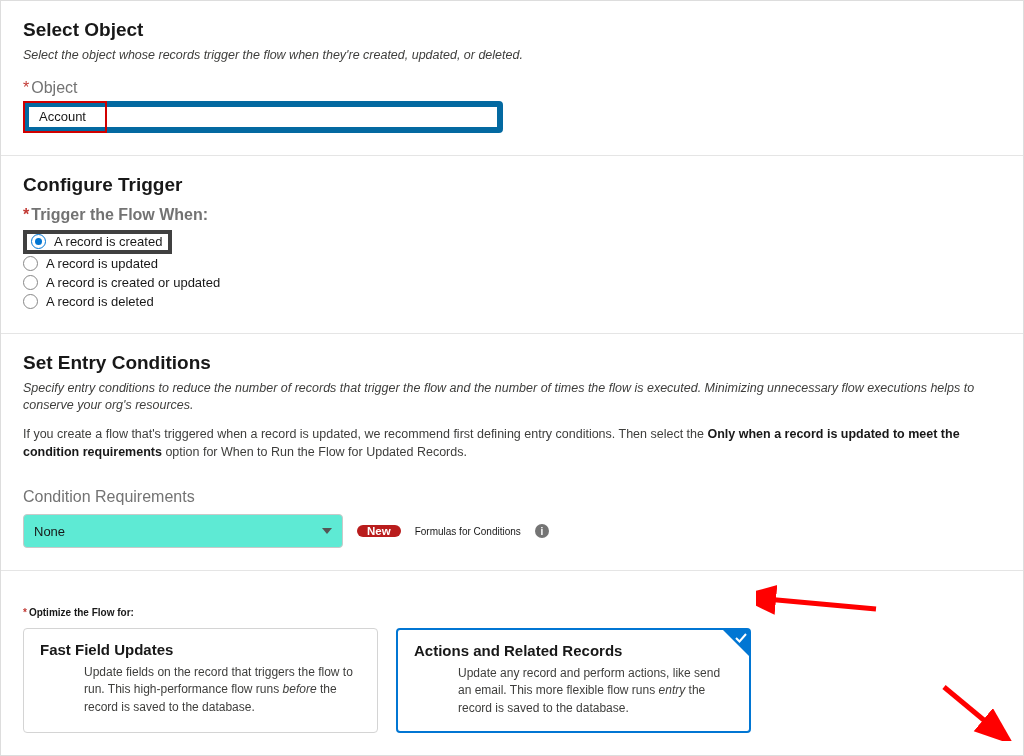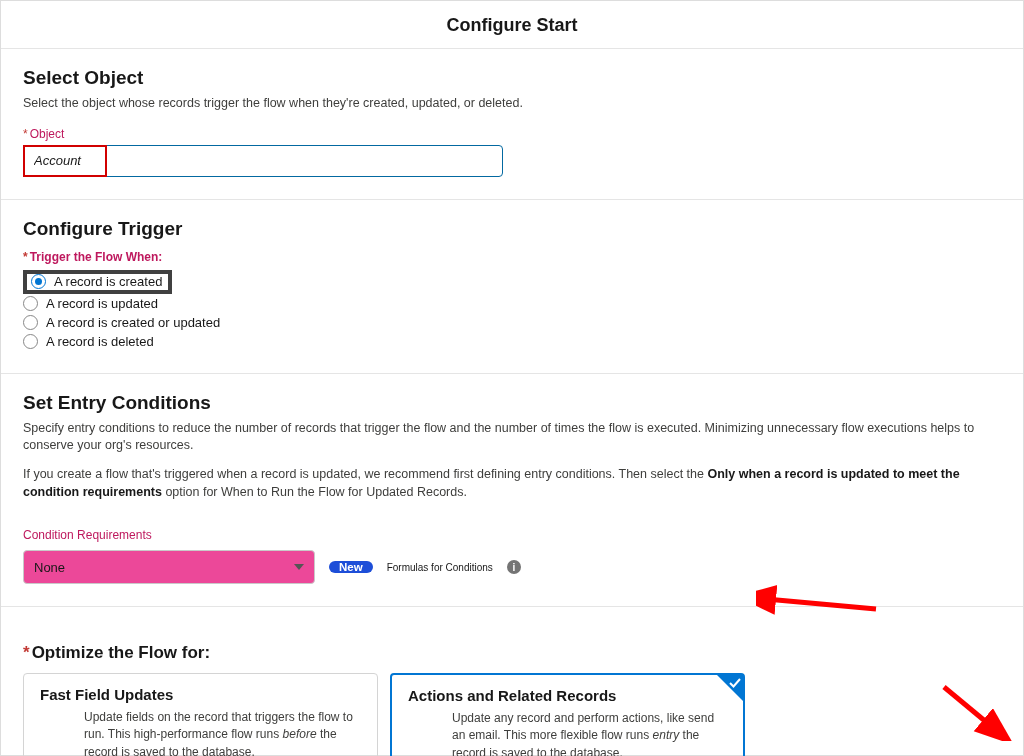--- a/index.html
+++ b/index.html
@@ -2,55 +2,54 @@
 <html><head>
 <meta charset="utf-8">
 <style>
   * { box-sizing: border-box; margin: 0; padding: 0; }
   body { font-family: -apple-system, BlinkMacSystemFont, "Segoe UI", Helvetica, Arial, sans-serif; font-size: 13px; color: #181818; background: #fff; }
   .modal { width: 1024px; height: 756px; display: flex; flex-direction: column; border: 1px solid #ddd; position: relative; }
   .modal-title { text-align: center; font-size: 18px; font-weight: 700; padding: 14px 0 12px; border-bottom: 1px solid #e5e5e5; }
   .section { border-bottom: 1px solid #e5e5e5; padding: 18px 22px 22px; }
   .section:last-of-type { border-bottom: none; }
   h2 { font-size: 19px; font-weight: 600; margin-bottom: 6px; }
-  .help { font-size: 12.5px; color: #3e3e3c; line-height: 1.4; }
-  .field-label { font-size: 12px; color: #be185d; margin-top: 14px; }
+  .help { font-size: 12.5px; color: #3e3e3c; line-height: 1.4; font-style: italic; }
+  .field-label { font-size: 16px; color: #737373; margin-top: 14px; }
   .req::before { content: "*"; color: #c23934; margin-right: 2px; }
   .input-wrap { position: relative; margin-top: 4px; }
-  .input { width: 480px; height: 32px; border: 1px solid #0369a1; border-radius: 4px; padding: 0 10px; font-size: 13px; color: #181818; font-style: italic; }
+  .input { width: 480px; height: 32px; border: 6px solid #0369a1; border-radius: 4px; padding: 0 10px; font-size: 13px; color: #181818; }
   .radio-group { margin-top: 6px; }
   .radio-row { display: flex; align-items: center; gap: 8px; padding: 2px 0; }
   .radio { appearance: none; width: 15px; height: 15px; border: 1px solid #888; border-radius: 50%; position: relative; cursor: pointer; }
   .radio:checked { border-color: #0176d3; }
   .radio:checked::after { content: ""; position: absolute; inset: 3px; border-radius: 50%; background: #0176d3; }
   .radio-label { font-size: 13px; color: #181818; cursor: pointer; }
   .paragraph { font-size: 12.5px; color: #3e3e3c; line-height: 1.5; margin-top: 10px; }
   .paragraph b { color: #181818; }
   .row-flex { display: flex; align-items: center; gap: 14px; margin-top: 8px; }
-  .select { width: 292px; height: 34px; border: 1px solid #c9c9c9; border-radius: 4px; padding: 0 10px; display: flex; align-items: center; justify-content: space-between; cursor: pointer; background: #ec4899; }
+  .select { width: 320px; height: 34px; border: 1px solid #c9c9c9; border-radius: 4px; padding: 0 10px; display: flex; align-items: center; justify-content: space-between; cursor: pointer; background: #5eead4; }
   .chev { width: 0; height: 0; border-left: 5px solid transparent; border-right: 5px solid transparent; border-top: 6px solid #555; }
-  .pill { background: #1d4ed8; color: #fff; font-size: 11.5px; font-weight: 700; padding: 0 10px; border-radius: 999px; }
+  .pill { background: #b91c1c; color: #fff; font-size: 11.5px; font-weight: 700; padding: 0 10px; border-radius: 999px; }
   .formulas-text { font-size: 10px; }
   .info-icon { display: inline-flex; align-items: center; justify-content: center; width: 14px; height: 14px; border-radius: 50%; background: #747474; color: #fff; font-size: 10px; font-weight: 700; }
-  .optimize-label { font-size: 17px; font-weight: 600; margin: 18px 0 10px; }
-  .cards { display: flex; gap: 12px; }
+  .optimize-label { font-size: 10px; font-weight: 600; margin: 18px 0 10px; }
+  .cards { display: flex; gap: 18px; }
   .card { flex: 0 0 355px; border: 1px solid #d4d4d4; border-radius: 4px; padding: 12px 16px 14px; position: relative; }
   .card-selected { border: 2px solid #0176d3; }
   .card h3 { font-size: 15px; font-weight: 600; margin-bottom: 6px; }
   .card p { font-size: 12px; color: #3e3e3c; line-height: 1.45; margin-left: 44px; }
   .card em { font-style: italic; }
   .corner-check { position: absolute; top: 0; right: 0; width: 0; height: 0; border-top: 26px solid #0176d3; border-left: 26px solid transparent; }
   .corner-check svg { position: absolute; top: -24px; right: 2px; }
   .arrow { position: absolute; pointer-events: none; }
 </style>
 </head>
 <body>
 
 <div class="modal">
-  <div class="modal-title">Configure Start</div>
 
   <div class="section">
     <h2>Select Object</h2>
     <div class="help">Select the object whose records trigger the flow when they're created, updated, or deleted.</div>
     <div class="field-label req">Object</div>
     <div class="input-wrap">
       <input class="input" style="width: 480px;" value="Account">
       <div style="position:absolute; left:0; top:0; width:84px; height:32px; border:2px solid #d10000; pointer-events:none;"></div>
     </div>
   </div>

